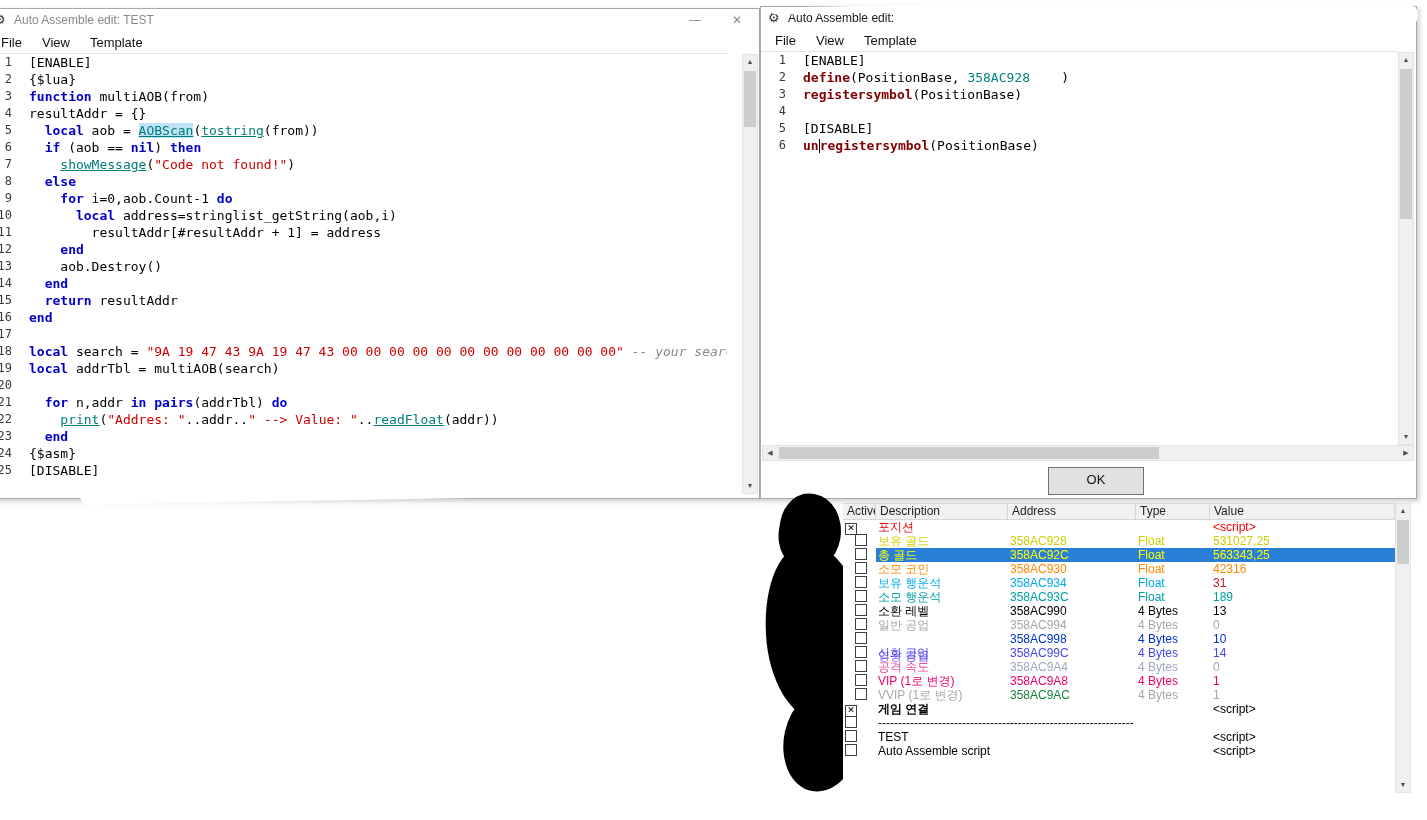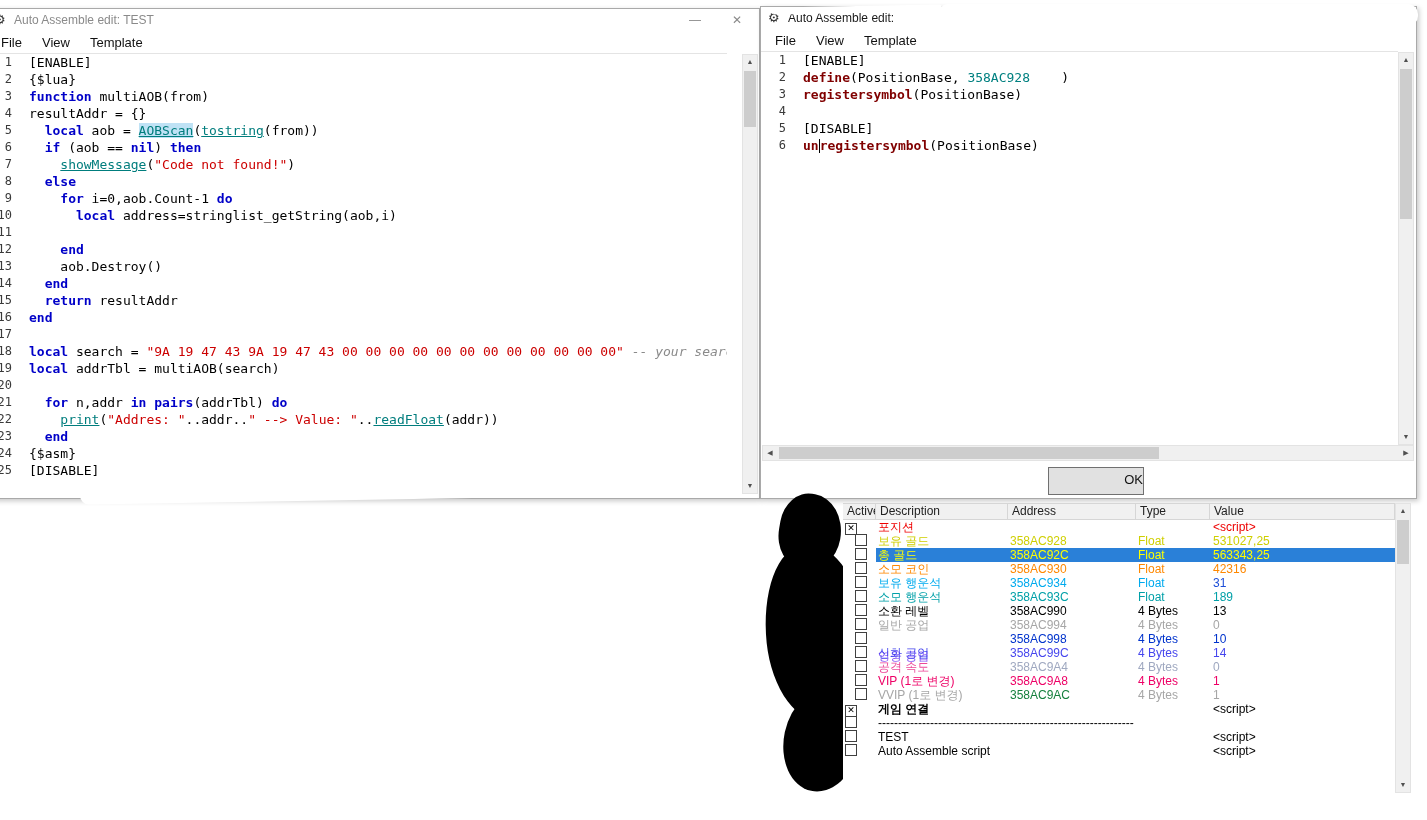--- a/index.html
+++ b/index.html
@@ -35,21 +35,21 @@
   .caret{display:inline-block;width:0;border-left:1px solid #000;height:14px;vertical-align:text-bottom;}
 
   
   .vscroll,.hscroll{position:absolute;background:#f0f0f0;border:1px solid #e3e3e3;box-sizing:border-box;}
   .sb-arrow{position:absolute;width:14px;height:14px;color:#505050;font-size:7px;line-height:14px;text-align:center;}
   .v-thumb{position:absolute;left:1px;width:12px;background:#cdcdcd;}
   .h-thumb{position:absolute;top:1px;height:12px;background:#cdcdcd;}
 
   
   .ok-button{position:absolute;width:94px;height:26px;background:#e1e1e1;border:1px solid #707070;
-             font-size:13px;color:#111;text-align:right;line-height:24px;}
+             font-size:13px;color:#111;text-align:center;line-height:24px;}
 
   
   .cheat-table{position:absolute;left:843px;top:503px;width:568px;height:290px;background:#fff;z-index:6;}
   .theader{display:flex;height:17px;background:#f1f1f1;border-top:1px solid #d6d6d6;border-bottom:1px solid #d6d6d6;box-sizing:border-box;}
   .hcell{font-size:12px;line-height:15px;padding:0 4px;border-right:1px solid #d6d6d6;box-sizing:border-box;color:#222;white-space:nowrap;overflow:hidden;}
   .hcol0{width:33px;} .hcol1{width:132px;} .hcol2{width:128px;} .hcol3{width:74px;} .hcol4{width:185px;}
   .trows{position:absolute;left:0;top:17px;width:552px;}
   .trow{display:flex;height:14px;align-items:center;}
   .cell{box-sizing:border-box;font-size:12px;line-height:14px;white-space:pre;overflow:hidden;}
   .cell-active{flex:0 0 33px;padding-left:2px;}
@@ -87,21 +87,21 @@
       <div class="code-line"><span class="gutter-num">1</span><span class="line-text"><span>[ENABLE]</span></span></div>
       <div class="code-line"><span class="gutter-num">2</span><span class="line-text"><span>{$lua}</span></span></div>
       <div class="code-line"><span class="gutter-num">3</span><span class="line-text"><span class="k">function</span><span> multiAOB(from)</span></span></div>
       <div class="code-line"><span class="gutter-num">4</span><span class="line-text"><span>resultAddr = {}</span></span></div>
       <div class="code-line"><span class="gutter-num">5</span><span class="line-text"><span>  </span><span class="k">local</span><span> aob = </span><span class="f hl">AOBScan</span><span>(</span><span class="f">tostring</span><span>(from))</span></span></div>
       <div class="code-line"><span class="gutter-num">6</span><span class="line-text"><span>  </span><span class="k">if</span><span> (aob == </span><span class="k">nil</span><span>) </span><span class="k">then</span></span></div>
       <div class="code-line"><span class="gutter-num">7</span><span class="line-text"><span>    </span><span class="f">showMessage</span><span>(</span><span class="s">"Code not found!"</span><span>)</span></span></div>
       <div class="code-line"><span class="gutter-num">8</span><span class="line-text"><span>  </span><span class="k">else</span></span></div>
       <div class="code-line"><span class="gutter-num">9</span><span class="line-text"><span>    </span><span class="k">for</span><span> i=0,aob.Count-1 </span><span class="k">do</span></span></div>
       <div class="code-line"><span class="gutter-num">10</span><span class="line-text"><span>      </span><span class="k">local</span><span> address=stringlist_getString(aob,i)</span></span></div>
-      <div class="code-line"><span class="gutter-num">11</span></div>
+      <div class="code-line"><span class="gutter-num">11</span><span class="line-text"><span>        resultAddr[#resultAddr + 1] = address</span></span></div>
       <div class="code-line"><span class="gutter-num">12</span><span class="line-text"><span>    </span><span class="k">end</span></span></div>
       <div class="code-line"><span class="gutter-num">13</span><span class="line-text"><span>    aob.Destroy()</span></span></div>
       <div class="code-line"><span class="gutter-num">14</span><span class="line-text"><span>  </span><span class="k">end</span></span></div>
       <div class="code-line"><span class="gutter-num">15</span><span class="line-text"><span>  </span><span class="k">return</span><span> resultAddr</span></span></div>
       <div class="code-line"><span class="gutter-num">16</span><span class="line-text"><span class="k">end</span></span></div>
       <div class="code-line"><span class="gutter-num">17</span><span class="line-text"></span></div>
       <div class="code-line"><span class="gutter-num">18</span><span class="line-text"><span class="k">local</span><span> search = </span><span class="s">"9A 19 47 43 9A 19 47 43 00 00 00 00 00 00 00 00 00 00 00 00"</span><span> </span><span class="c">-- your search</span></span></div>
       <div class="code-line"><span class="gutter-num">19</span><span class="line-text"><span class="k">local</span><span> addrTbl = multiAOB(search)</span></span></div>
       <div class="code-line"><span class="gutter-num">20</span><span class="line-text"></span></div>
       <div class="code-line"><span class="gutter-num">21</span><span class="line-text"><span>  </span><span class="k">for</span><span> n,addr </span><span class="k">in</span><span> </span><span class="k">pairs</span><span>(addrTbl) </span><span class="k">do</span></span></div>
@@ -183,21 +183,21 @@
         <div class="cell cell-desc" style="color: rgb(255, 136, 0);">소모 코인</div>
         <div class="cell cell-addr" style="color: rgb(255, 136, 0);">358AC930</div>
         <div class="cell cell-type" style="color: rgb(255, 136, 0);">Float</div>
         <div class="cell cell-value" style="color: rgb(255, 136, 0);">42316</div>
       </div>
       <div class="trow">
         <div class="cell cell-active"><span class="checkbox indented"></span></div>
         <div class="cell cell-desc" style="color: rgb(0, 170, 238);">보유 행운석</div>
         <div class="cell cell-addr" style="color: rgb(0, 170, 238);">358AC934</div>
         <div class="cell cell-type" style="color: rgb(0, 170, 238);">Float</div>
-        <div class="cell cell-value" style="color: #1d4ed8;">31</div>
+        <div class="cell cell-value" style="color: #b91c1c;">31</div>
       </div>
       <div class="trow">
         <div class="cell cell-active"><span class="checkbox indented"></span></div>
         <div class="cell cell-desc" style="color: rgb(0, 160, 168);">소모 행운석</div>
         <div class="cell cell-addr" style="color: rgb(0, 160, 168);">358AC93C</div>
         <div class="cell cell-type" style="color: rgb(0, 160, 168);">Float</div>
         <div class="cell cell-value" style="color: rgb(0, 160, 168);">189</div>
       </div>
       <div class="trow">
         <div class="cell cell-active"><span class="checkbox indented"></span></div>

